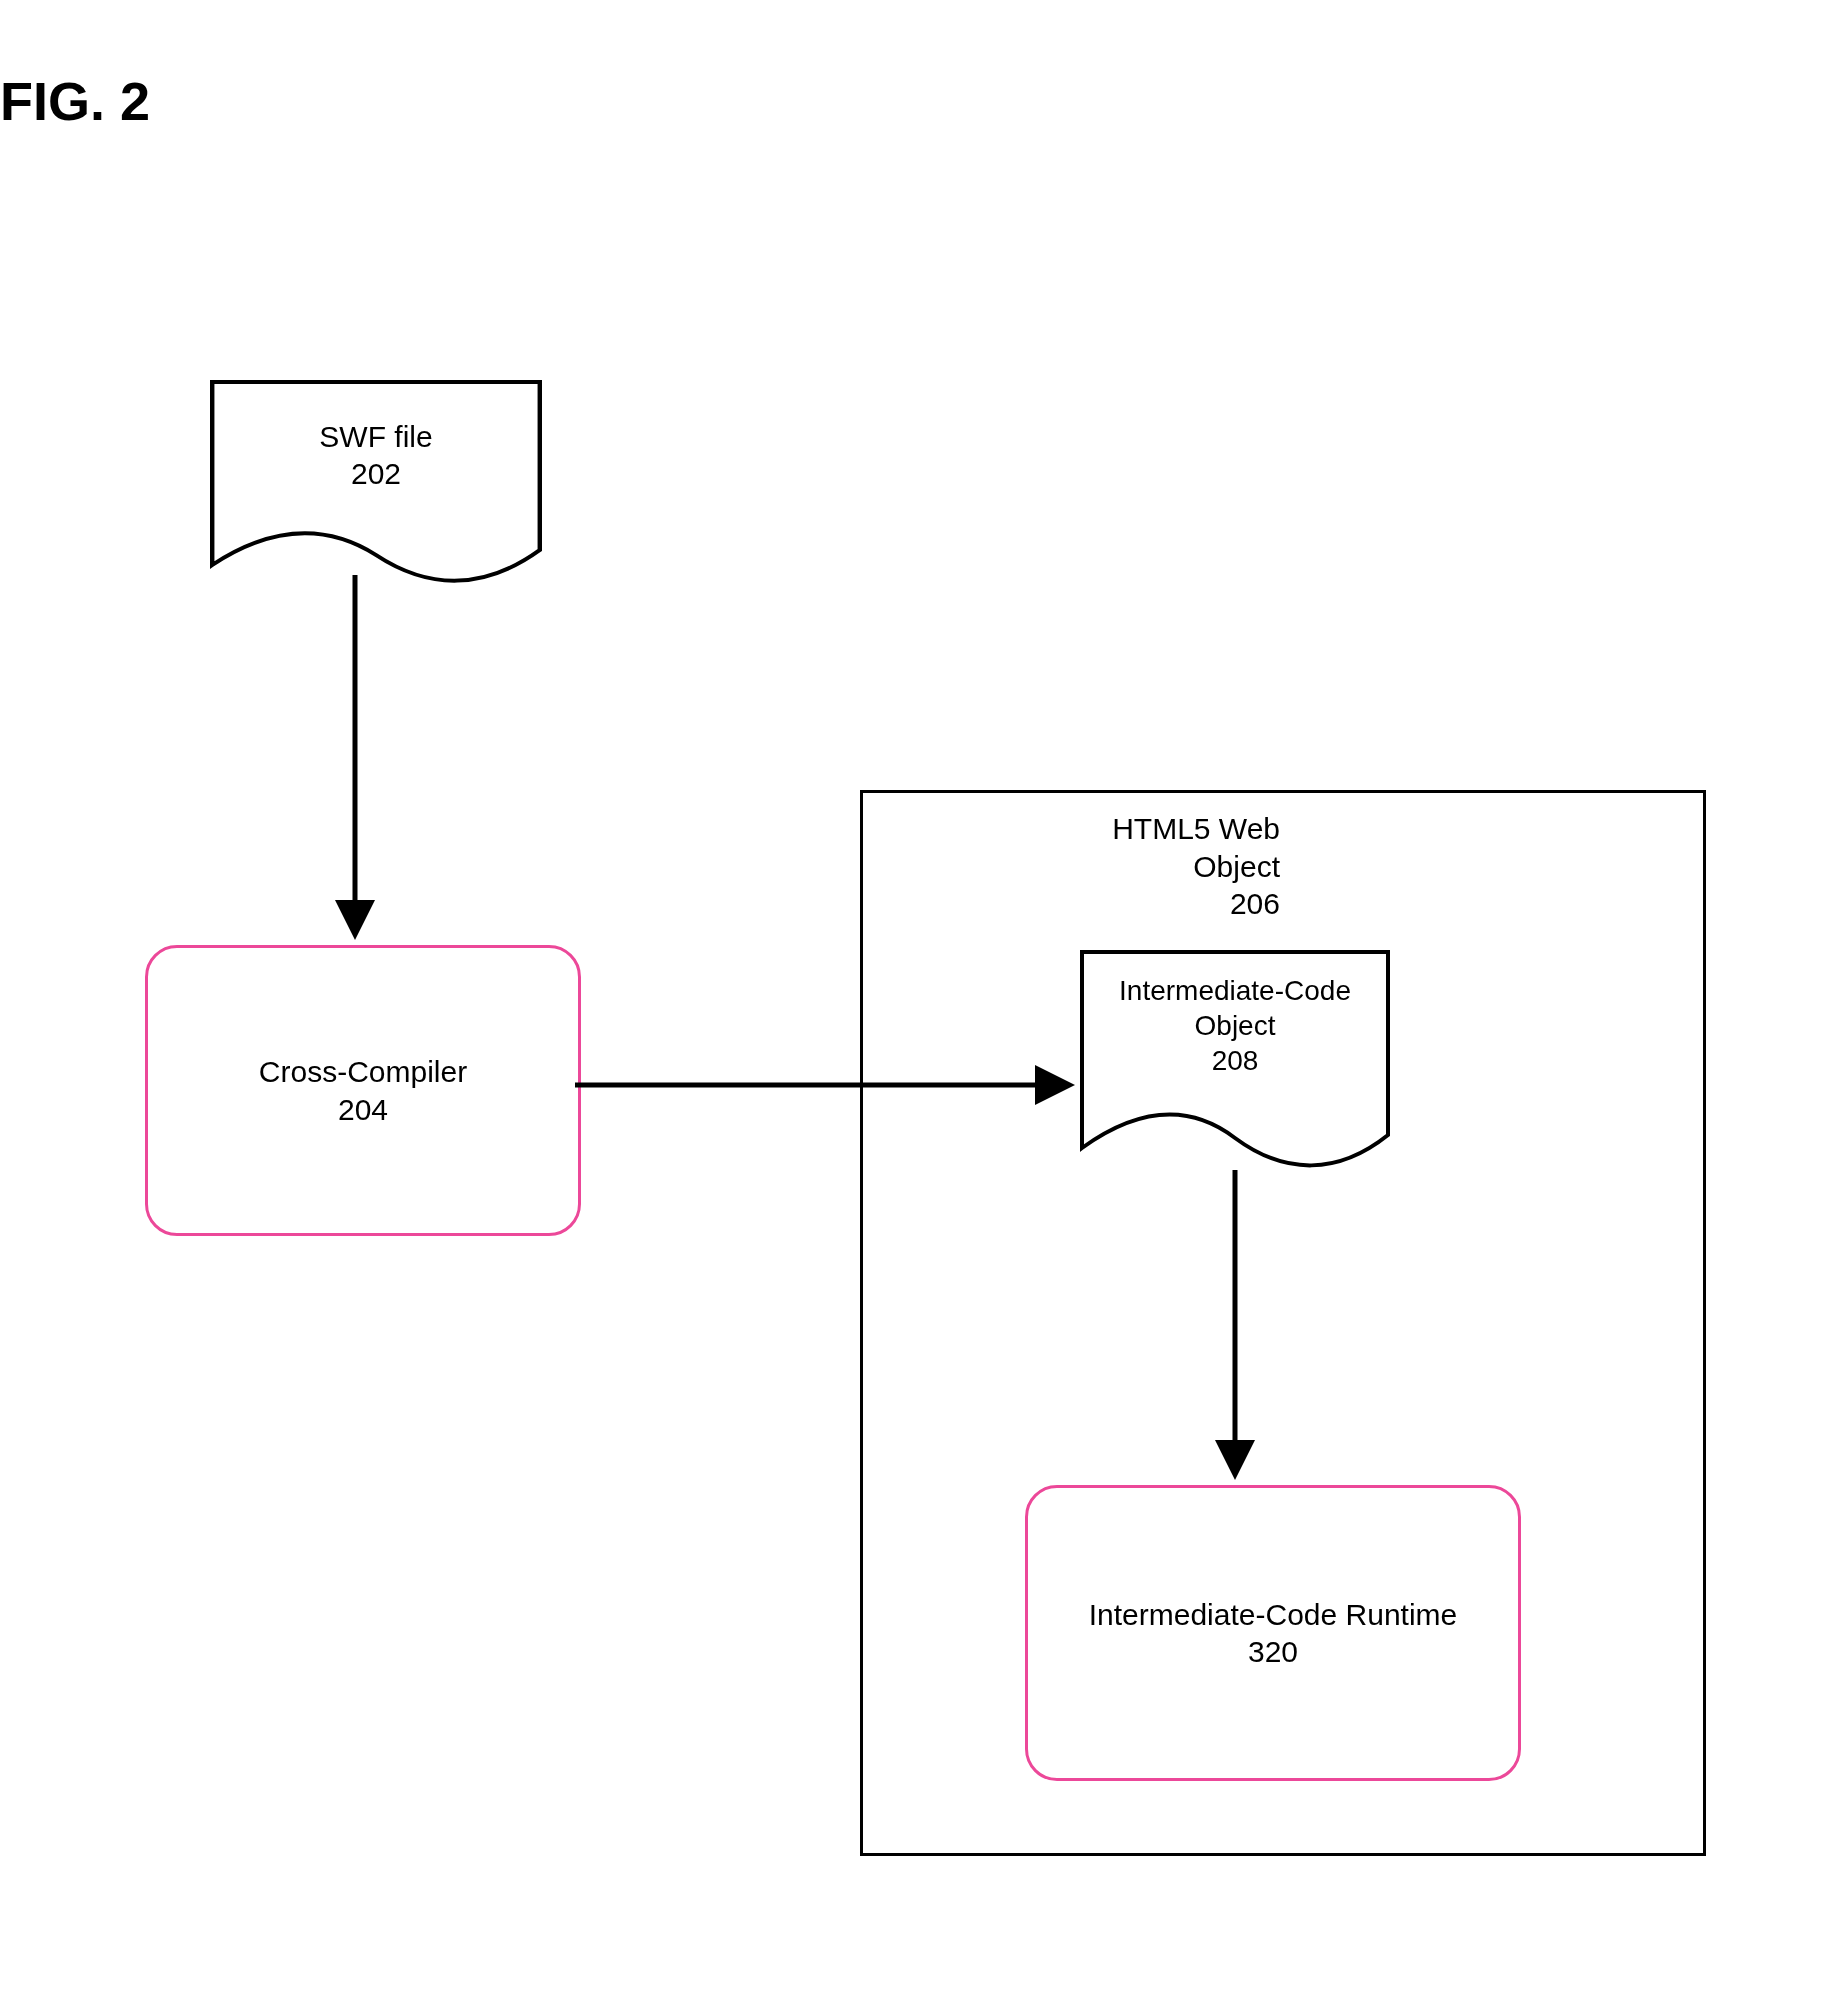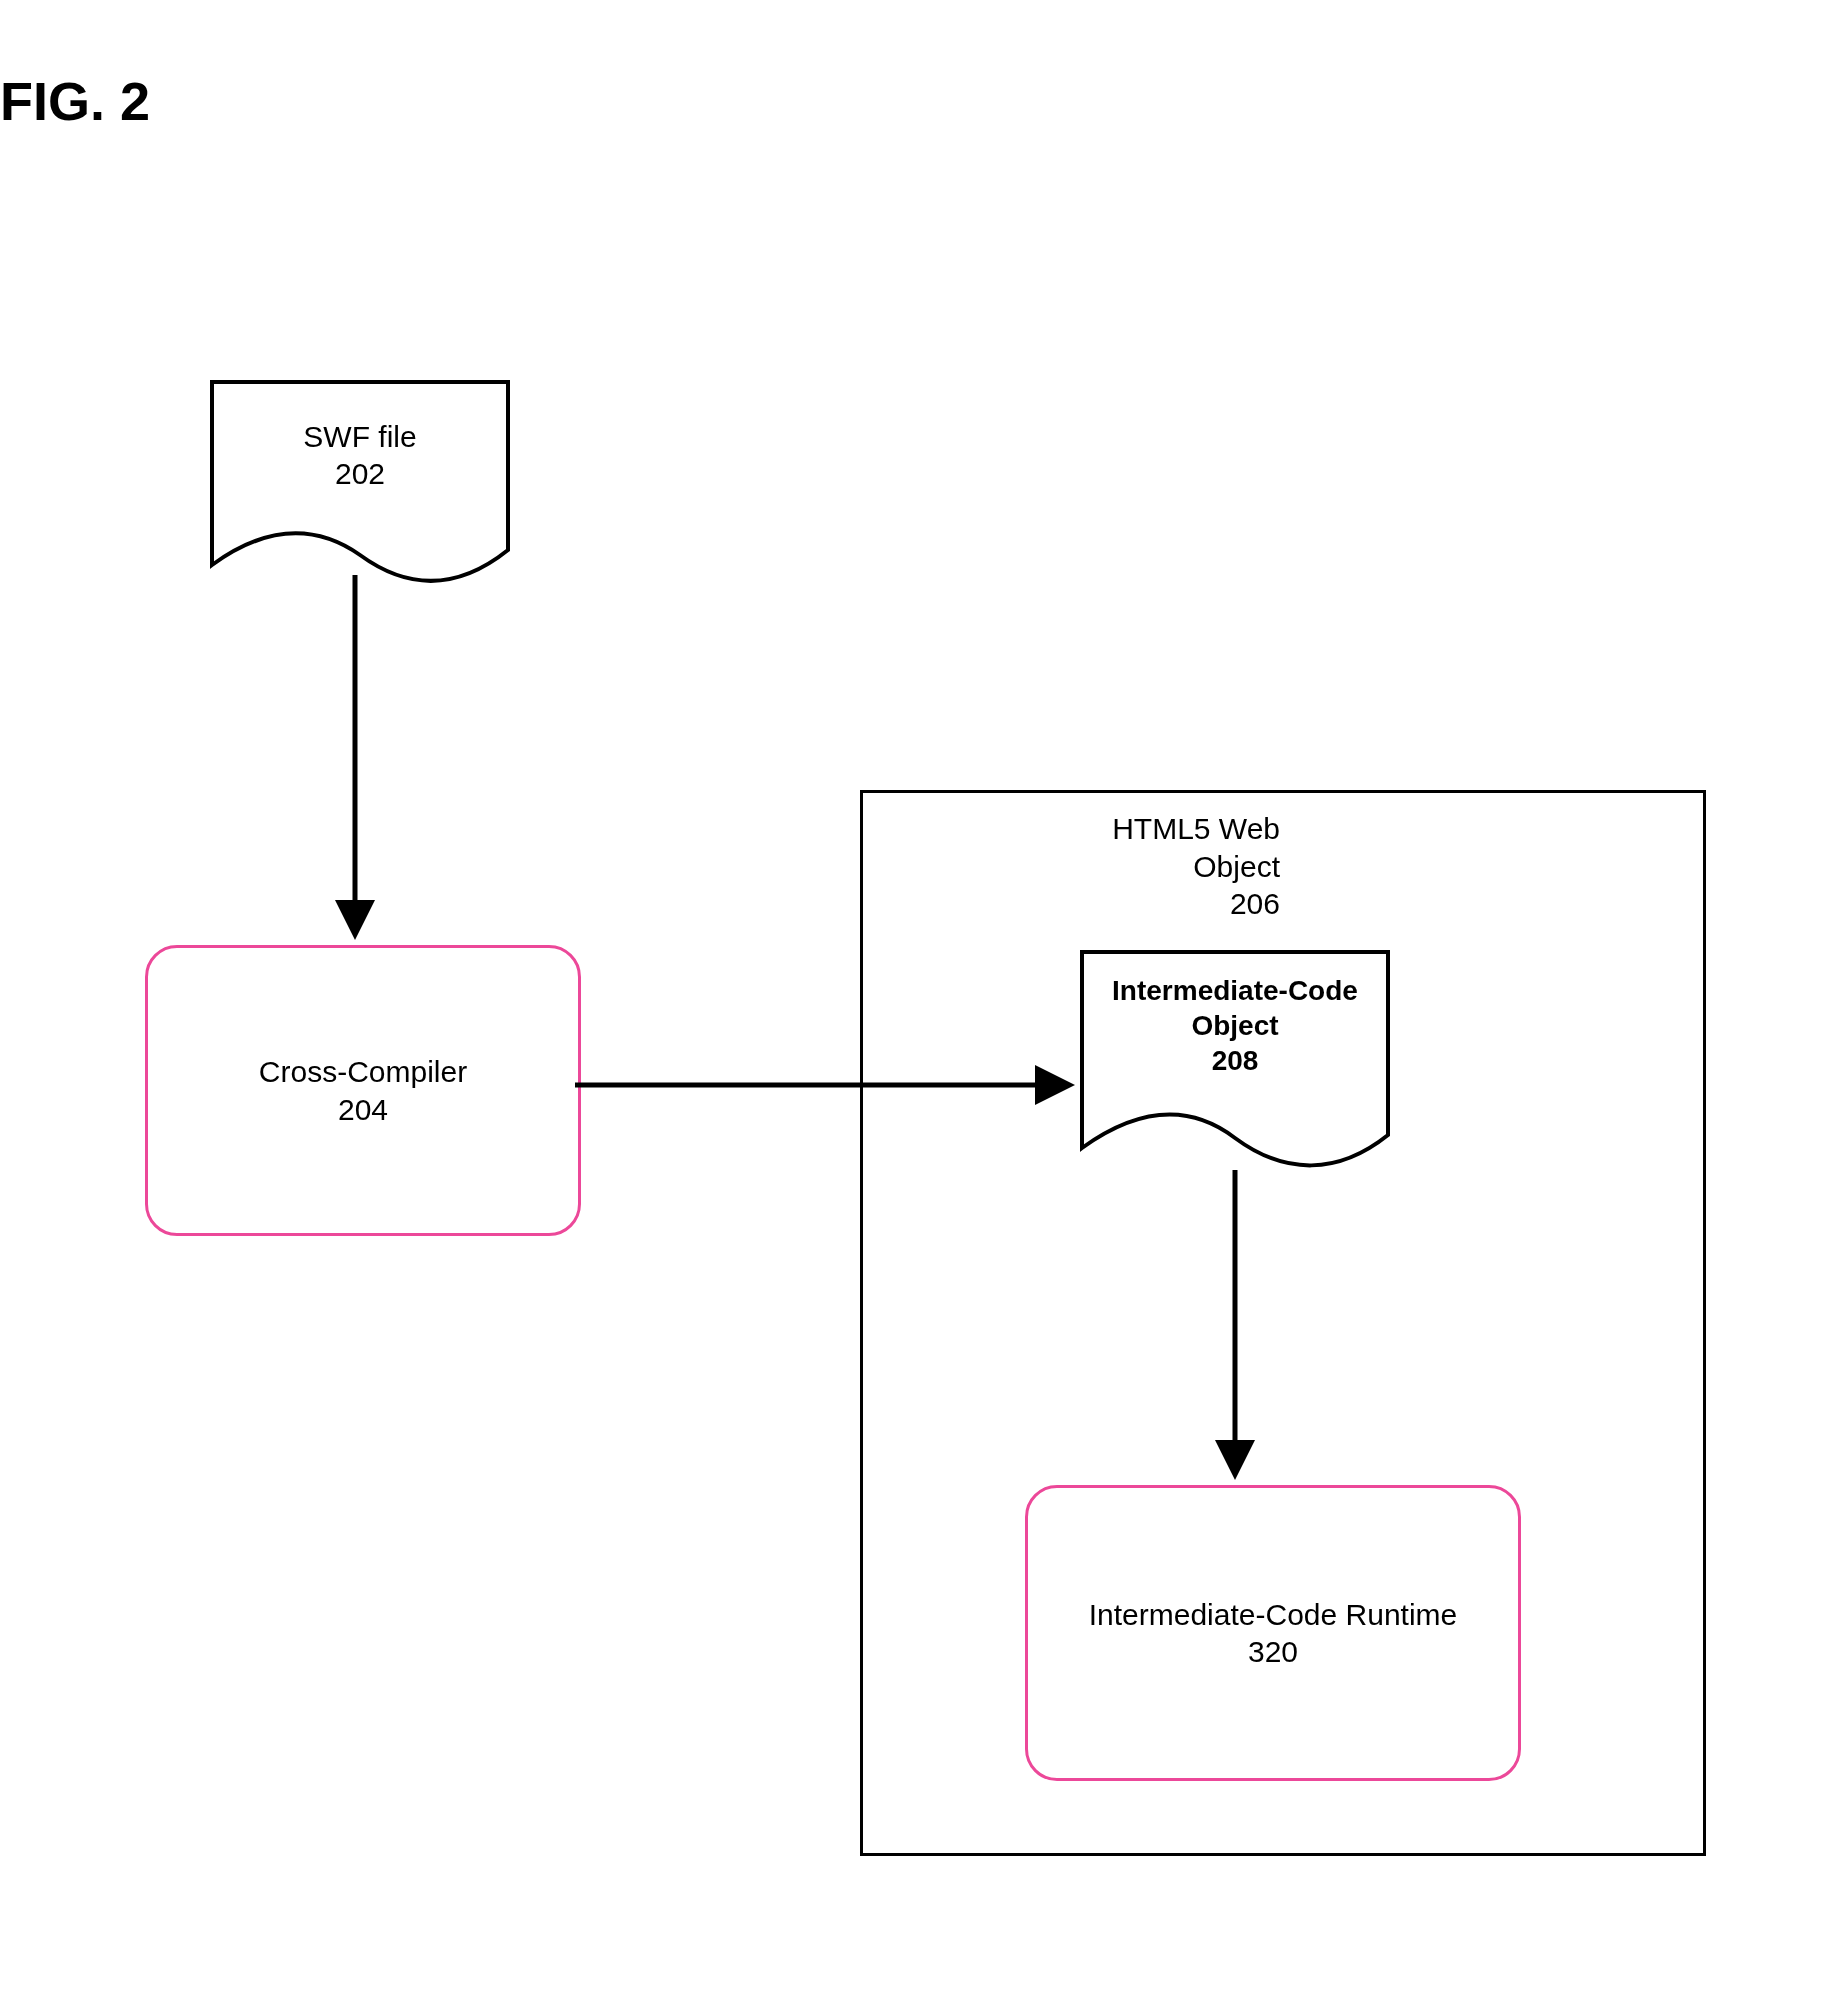--- a/index.html
+++ b/index.html
@@ -23,21 +23,20 @@
     font-size: 54px;
     font-weight: bold;
   }
   .node-label {
     text-align: center;
     font-size: 30px;
     line-height: 1.25;
   }
   .node-label.small {
     font-size: 28px;
-    font-weight: bold;
   }
   
   .doc-shape {
     position: absolute;
   }
   .doc-shape svg {
     position: absolute;
     top: 0; left: 0;
     width: 100%; height: 100%;
   }
@@ -77,21 +76,21 @@
     pointer-events: none;
   }
 </style>
 </head>
 <body>
 
 <div class="page">
 
   <div class="figure-title">FIG. 2</div>
 
-  <div class="doc-shape" style="left:210px; top:380px; width:300px; height:210px;">
+  <div class="doc-shape" style="left:210px; top:380px; width:332px; height:210px;">
     <svg viewBox="0 0 300 210" preserveAspectRatio="none">
       <path d="M2,2 L298,2 L298,170 C248,210 198,210 150,175 C100,140 50,150 2,185 Z" fill="#ffffff" stroke="#000000" stroke-width="4"></path>
     </svg>
     <div class="inner node-label">
       <span>SWF file</span><br>
       <span>202</span>
     </div>
   </div>
 
   <div class="proc-box" style="left:145px; top:945px; width:430px; height:285px;">

